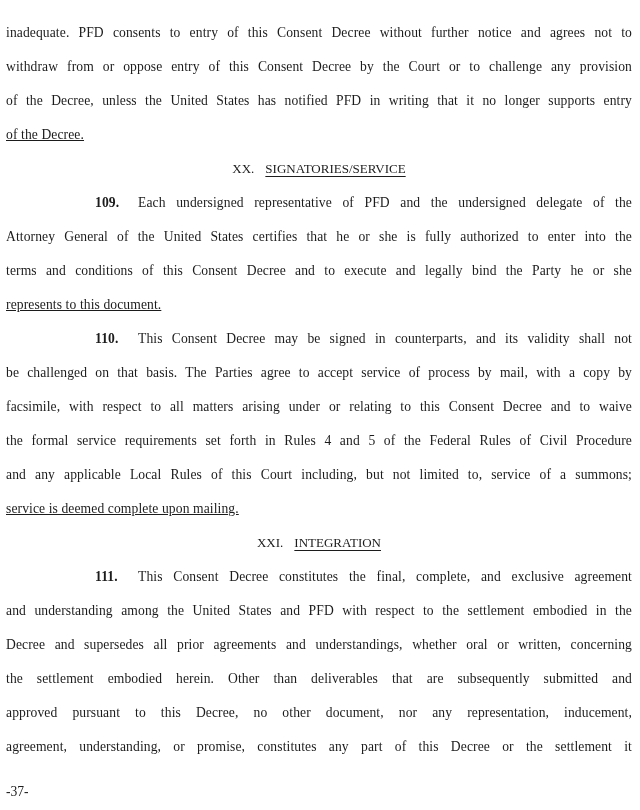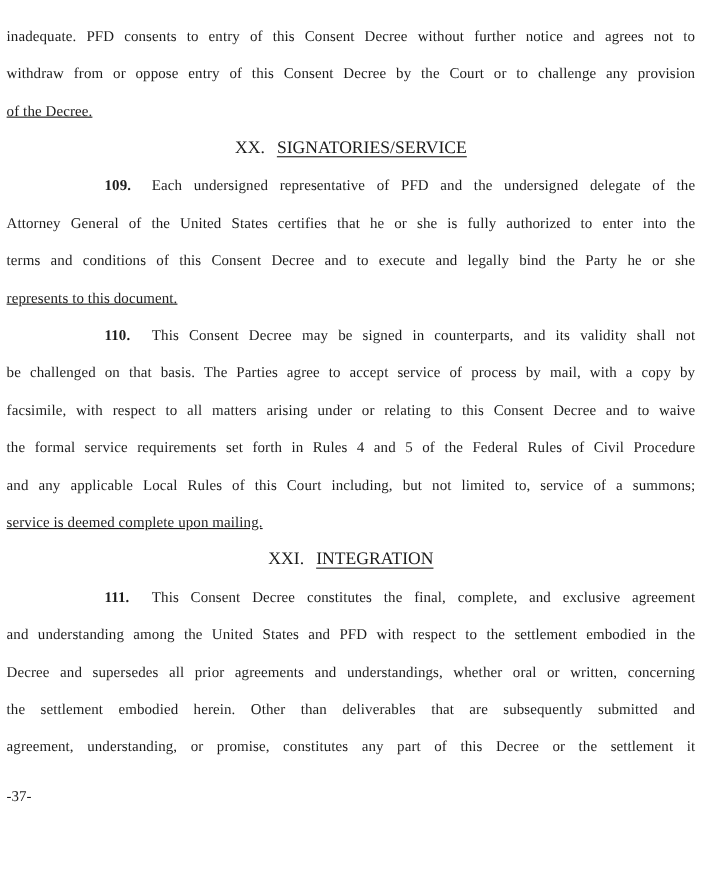--- a/index.html
+++ b/index.html
@@ -28,21 +28,21 @@
     text-align-last: justify;
     letter-spacing: 0.1px;
   }
   .line.last {
     text-align-last: left;
     text-decoration: underline;
   }
   .ind  { display: inline-block; width: 89px; }
   .pnum { display: inline-block; width: 43px; font-weight: bold; }
   .heading {
-    font-size: 16px;
+    font-size: 13px;
     line-height: 34px;
     height: 34px;
     text-align: center;
     white-space: nowrap;
   }
   .hnum { margin-right: 11px; }
   .htitle {
     text-decoration: underline;
     text-underline-offset: 3px;
     text-decoration-thickness: 1.3px;
@@ -56,20 +56,21 @@
   }
 </style>
 </head>
 <body>
 
 <div class="page">
 
   <div class="para">
     <div class="line">inadequate.  PFD consents to entry of this Consent Decree without further notice and agrees not to</div>
     <div class="line">withdraw from or oppose entry of this Consent Decree by the Court or to challenge any provision</div>
+    <div class="line">of the Decree, unless the United States has notified PFD in writing that it no longer supports entry</div>
     <div class="line last">of the Decree.</div>
   </div>
 
   <div class="heading">
     <span class="hnum">XX.</span><span class="htitle">SIGNATORIES/SERVICE</span>
   </div>
 
   <div class="para">
     <div class="line"><span class="ind"></span><span class="pnum">109.</span><span>Each undersigned representative of PFD and the undersigned delegate of the</span></div>
     <div class="line">Attorney General of the United States certifies that he or she is fully authorized to enter into the</div>
@@ -88,18 +89,19 @@
 
   <div class="heading">
     <span class="hnum">XXI.</span><span class="htitle">INTEGRATION</span>
   </div>
 
   <div class="para">
     <div class="line"><span class="ind"></span><span class="pnum">111.</span><span>This Consent Decree constitutes the final, complete, and exclusive agreement</span></div>
     <div class="line">and understanding among the United States and PFD with respect to the settlement embodied in the</div>
     <div class="line">Decree and supersedes all prior agreements and understandings, whether oral or written, concerning</div>
     <div class="line">the settlement embodied herein.  Other than deliverables that are subsequently submitted and</div>
+    <div class="line">approved pursuant to this Decree, no other document, nor any representation, inducement,</div>
     <div class="line">agreement, understanding, or promise, constitutes any part of this Decree or the settlement it</div>
   </div>
 
   <div class="footer">-37-</div>
 
 </div>
 
 </body></html>

